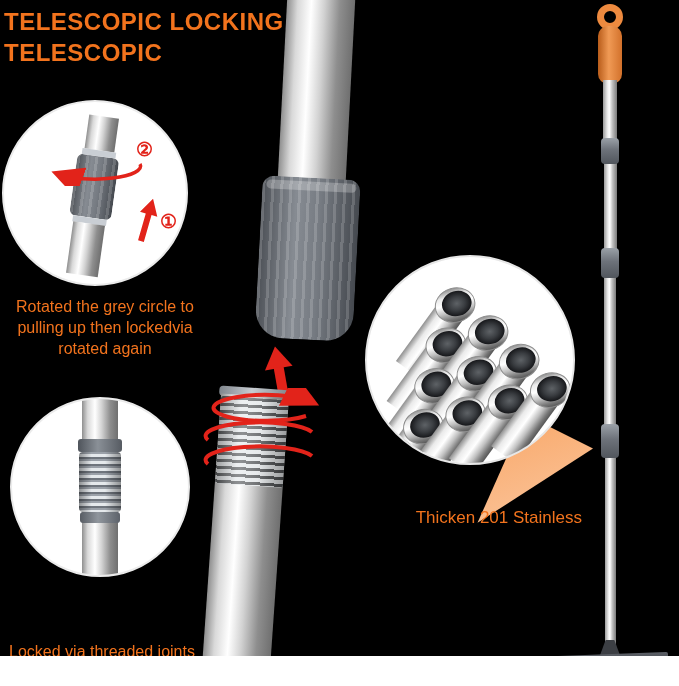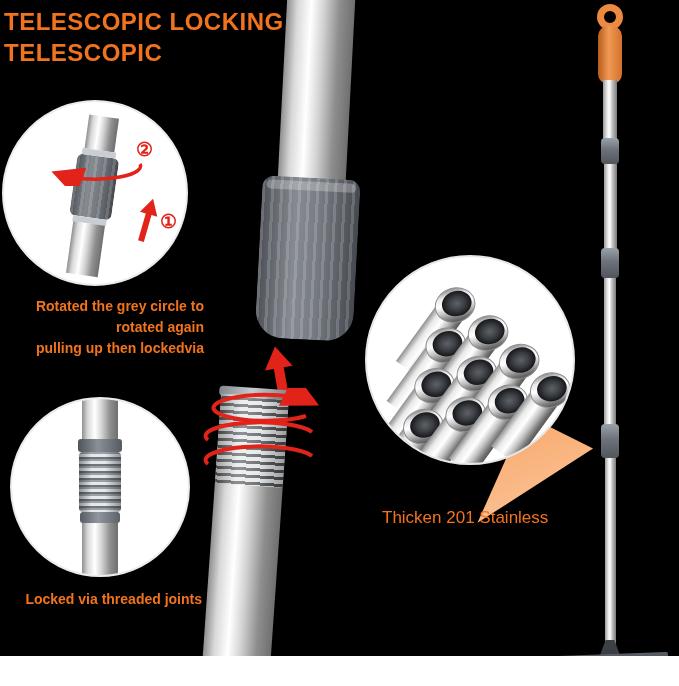--- a/index.html
+++ b/index.html
@@ -31,24 +31,24 @@
   }
   
   .inset-pole{left:60px;top:14px;width:60px;height:160px;transform:rotate(8deg);}
   .ip-seg1{left:14px;top:0;width:30px;height:34px;}
   .ip-ring1{left:12px;top:34px;width:34px;height:6px;background:#c9ced4;}
   .ip-collar{left:8px;top:40px;width:42px;height:62px;border-radius:6px;}
   .ip-ring2{left:12px;top:102px;width:34px;height:6px;background:#c9ced4;}
   .ip-seg2{left:13px;top:108px;width:32px;height:52px;}
   
   .caption{
-    color:#F2731D;font-size:14px;line-height:21px;text-align:right;font-weight:bold;
+    color:#F2731D;font-size:16px;line-height:21px;text-align:center;
   }
   #caption-top{left:6px;top:296px;width:198px;}
-  #caption-bottom{left:2px;top:589px;width:200px;}
+  #caption-bottom{left:2px;top:641px;width:200px;}
   .step-badge{color:#E2231A;font-size:19px;font-weight:bold;}
   
   .bp-pole{left:70px;top:-6px;width:36px;height:192px;}
   .bp-band-top{left:66px;top:40px;width:44px;height:13px;background:linear-gradient(90deg,#4f545b,#8a9097 45%,#565b62);border-radius:3px;}
   .bp-thread{
     left:67px;top:53px;width:42px;height:60px;border-radius:4px;
     background:
       linear-gradient(90deg, rgba(0,0,0,.38), rgba(255,255,255,0) 30%, rgba(255,255,255,0) 62%, rgba(0,0,0,.38)),
       repeating-linear-gradient(180deg,#9ba1a9 0 2px,#e5e9ec 2px 5px,#6f757d 5px 7px);
   }
@@ -73,21 +73,21 @@
       linear-gradient(90deg, rgba(0,0,0,.30), rgba(255,255,255,0) 30%, rgba(255,255,255,0) 62%, rgba(0,0,0,.30)),
       repeating-linear-gradient(180deg, rgba(50,54,58,.55) 0 3px, rgba(235,238,240,.9) 3px 7px);
   }
   
   
   #callout-pointer{
     left:455px;top:400px;width:150px;height:135px;
     background:linear-gradient(160deg,#F8A05C,#FBCBA6);
     clip-path:polygon(47% 11%, 92% 36%, 15% 91%);
   }
-  #callout-text{left:382px;top:504px;width:200px;color:#F2731D;font-size:17px;line-height:28px;text-align:left;}
+  #callout-text{left:382px;top:504px;width:200px;color:#F2731D;font-size:17px;line-height:28px;text-align:right;}
   
   .hang-loop{left:597px;top:4px;width:26px;height:26px;border:7px solid #ED8A3F;border-radius:50%;box-sizing:border-box;}
   .handle-grip{left:598px;top:26px;width:24px;height:58px;border-radius:10px;
     background:linear-gradient(90deg,#b85c1a,#f09a55 45%,#d2712b);}
   .pole-seg{background:linear-gradient(90deg,#9a9a9a 0%,#e8e8e8 30%,#ffffff 45%,#c4c4c4 65%,#7a7a7a 100%);}
   .ps1{left:603px;top:80px;width:14px;height:72px;}
   .ps2{left:604px;top:150px;width:13px;height:112px;}
   .ps3{left:604px;top:260px;width:12px;height:178px;}
   .ps4{left:605px;top:436px;width:11px;height:212px;}
   .pole-collar{width:18px;left:601px;border-radius:4px;
@@ -132,22 +132,22 @@
     </svg>
     <div class="abs step-badge" style="left:132px;top:36px;">②</div>
     <svg class="abs" style="left:132px;top:94px;transform:rotate(16deg);" width="22" height="48" viewBox="0 0 22 48">
       <path d="M11,2 L20,18 L14,18 L14,46 L8,46 L8,18 L2,18 z" fill="#E2231A"></path>
     </svg>
     <div class="abs step-badge" style="left:156px;top:108px;">①</div>
   </div>
 
   <div id="caption-top" class="abs caption">
     <div>Rotated the grey circle to</div>
+    <div>pulling up then lockedvia</div>
     <div>rotated again</div>
-    <div>pulling up then lockedvia</div>
   </div>
 
   <div id="inset-bottom" class="abs circle-inset">
     <div class="abs bp-pole metal"></div>
     <div class="abs bp-band-top"></div>
     <div class="abs bp-thread"></div>
     <div class="abs bp-band-bot"></div>
   </div>
 
   <div id="caption-bottom" class="abs caption">Locked via threaded joints</div>

